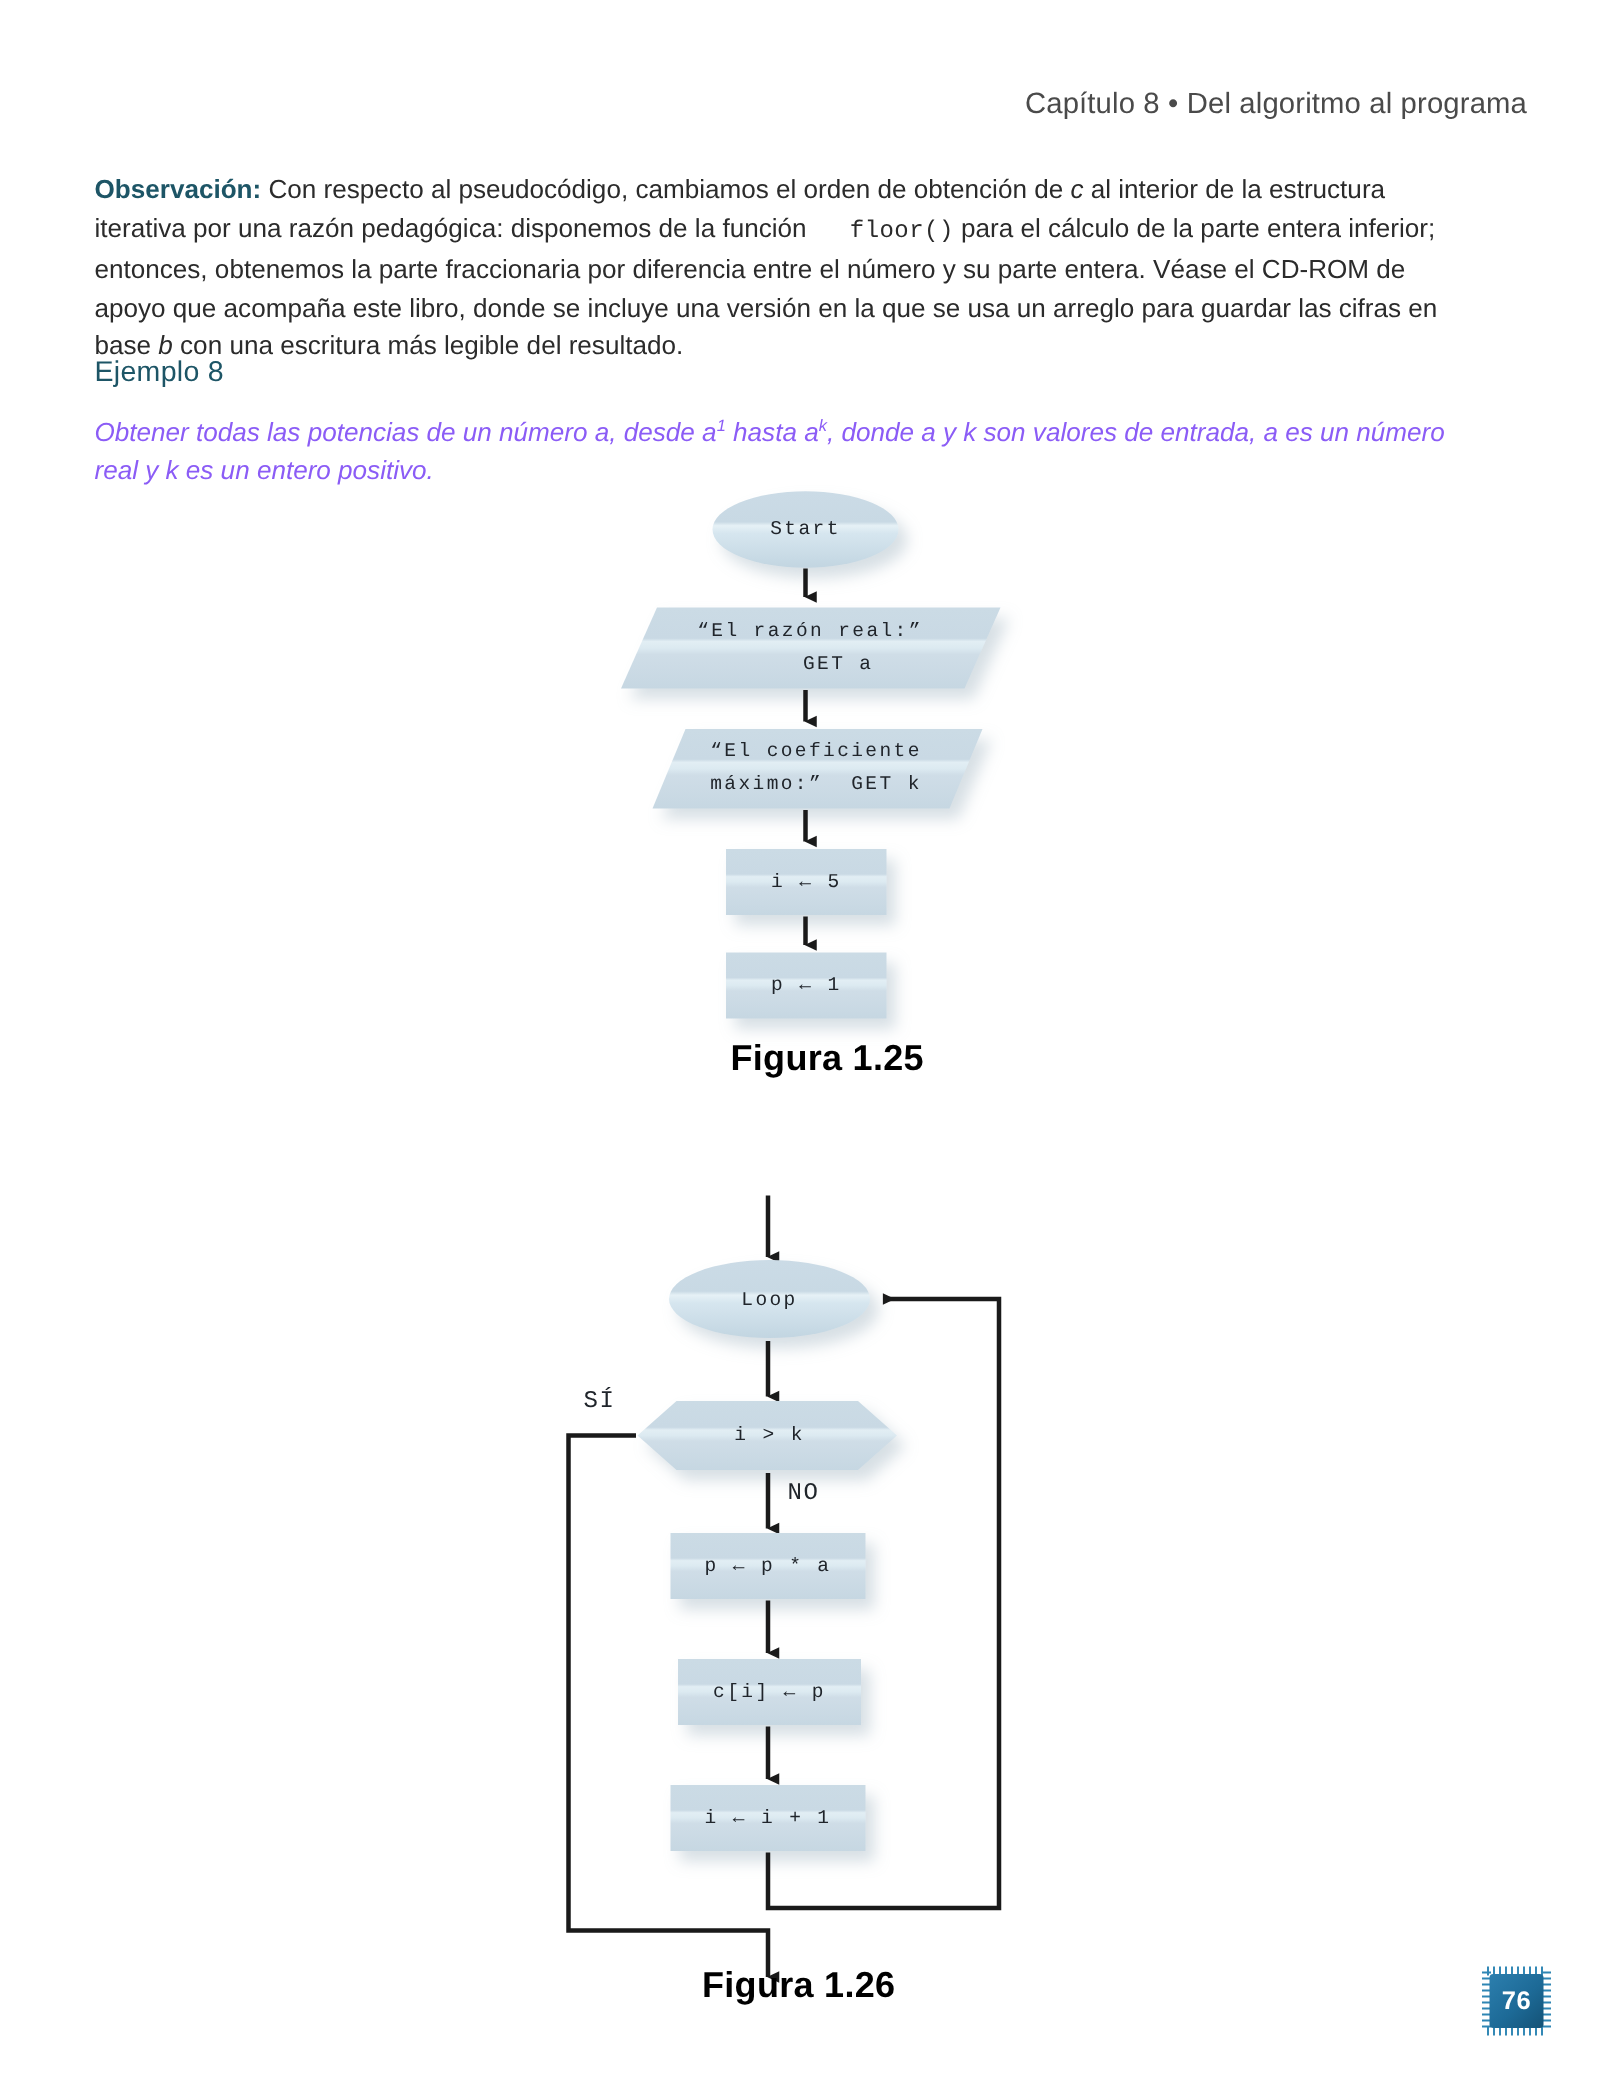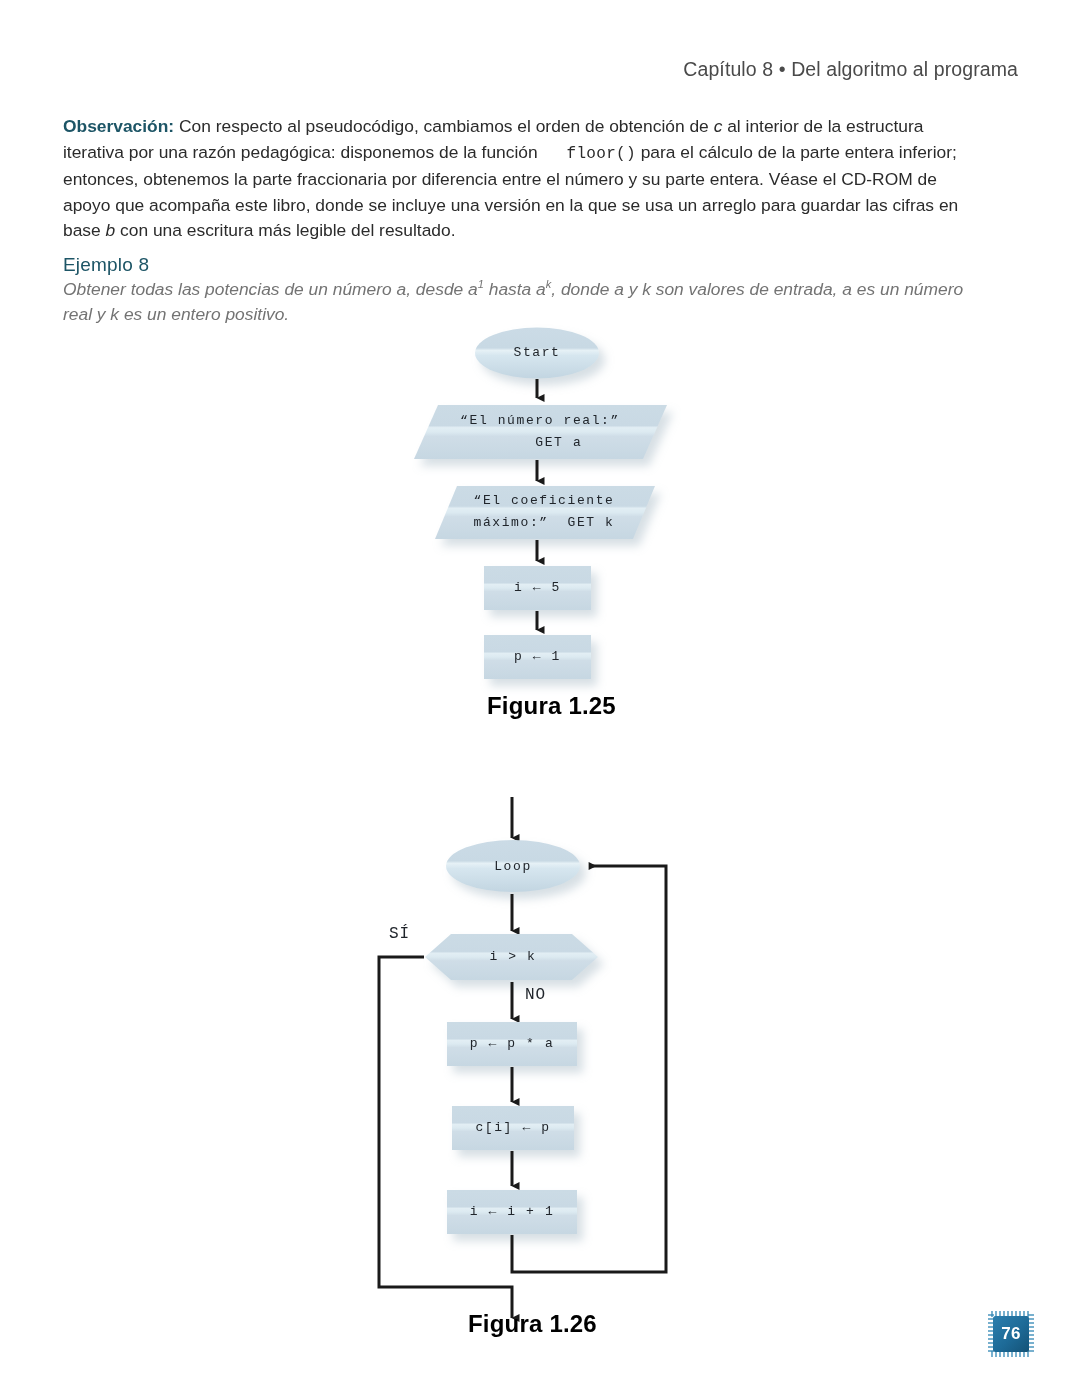--- a/index.html
+++ b/index.html
@@ -52,31 +52,30 @@
   .it { font-style: italic; }
 
   .example-head {
     position: absolute;
     left: 63px;
     top: 238px;
     font-size: 19px;
     font-weight: normal;
     color: #1d5566;
     letter-spacing: 0.2px;
-    margin-top: 16px;
   }
   .example-body {
     position: absolute;
     left: 63px;
     top: 272px;
     width: 919px;
     font-size: 17.4px;
     line-height: 25.6px;
     font-style: italic;
-    color: #737373;
+    color: #8b5cf6;
   }
   .example-body sup {
     font-size: 11px;
     vertical-align: super;
   }
 
   
   .fig-canvas {
     position: absolute;
     left: 0;
@@ -228,21 +227,21 @@
     <rect x="447" y="1190" width="130" height="44" fill="url(#nodeGrad)" filter="url(#softShadow)"></rect>
 
     <path d="M512,1235 L512,1272 L666,1272 L666,866 L589,866" fill="none" stroke="#1a1a1a" stroke-width="3" marker-end="url(#arrowLeft)"></path>
 
     <path d="M424,957 L379,957 L379,1287 L512,1287 L512,1318" fill="none" stroke="#1a1a1a" stroke-width="3" marker-end="url(#arrowDown)"></path>
   </g>
 </svg>
 
 <div class="node-text" style="left:475px; top:342px; width:124px;">Start</div>
 
-<div class="node-text" style="left:415px; top:410px; width:250px;">“El número real:”
+<div class="node-text" style="left:415px; top:410px; width:250px;">“El razón real:”
     GET a</div>
 
 <div class="node-text" style="left:434px; top:490px; width:220px;">“El coeficiente
 máximo:”  GET k</div>
 
 <div class="node-text" style="left:484px; top:577px; width:107px;">i ← 5</div>
 
 <div class="node-text" style="left:484px; top:646px; width:107px;">p ← 1</div>
 
 <div class="fig-caption fig-caption-125">Figura 1.25</div>

